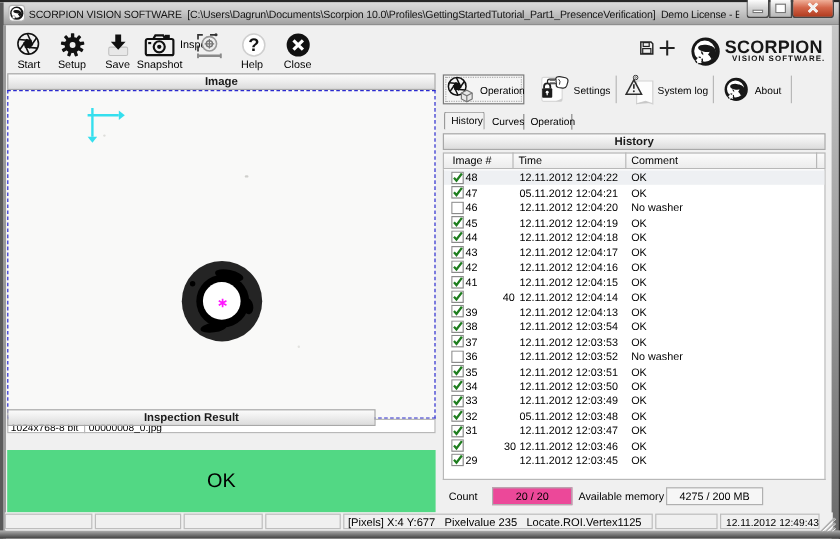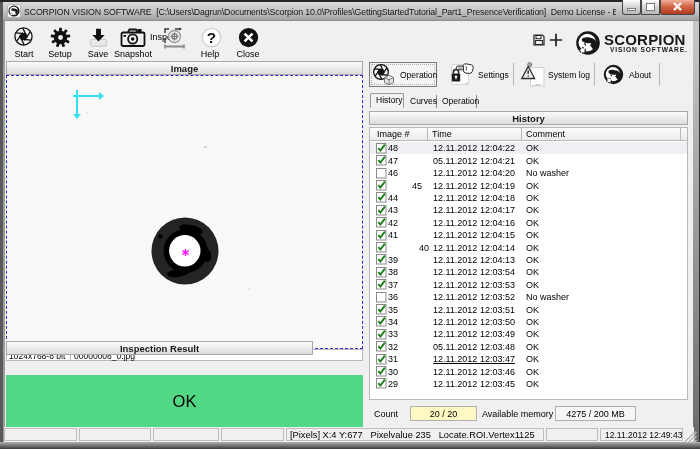--- a/index.html
+++ b/index.html
@@ -279,21 +279,21 @@
 <svg class="abs" style="left:376px;top:167.5px;" width="11" height="11" viewBox="0 0 11 11">
     <rect x="0.5" y="0.5" width="9.5" height="9.5" fill="#fff" stroke="#8a8a8a" stroke-width="1"></rect>
   </svg>
 <div class="abs" style="left:388px;top:168.1px;font-size:9px;color:#000;">46</div>
 <div class="abs" style="left:433px;top:168.1px;font-size:9px;color:#000;">12.11.2012 12:04:20</div>
 <div class="abs" style="left:526px;top:168.1px;font-size:9px;color:#000;">No washer</div>
 <svg class="abs" style="left:376px;top:179.9px;" width="11" height="11" viewBox="0 0 11 11">
     <rect x="0.5" y="0.5" width="9.5" height="9.5" fill="#fff" stroke="#8a8a8a" stroke-width="1"></rect>
     <path d="M2.3 5.2 L4.4 7.6 L8.9 1.6" stroke="#1e7d1e" stroke-width="1.9" fill="none"></path>
   </svg>
-<div class="abs" style="left:388px;top:180.5px;font-size:9px;color:#000;margin-left:24px;">45</div>
+<div class="abs" style="left:388px;top:180.5px;font-size:9px;color:#000;">45</div>
 <div class="abs" style="left:433px;top:180.5px;font-size:9px;color:#000;">12.11.2012 12:04:19</div>
 <div class="abs" style="left:526px;top:180.5px;font-size:9px;color:#000;">OK</div>
 <svg class="abs" style="left:376px;top:192.3px;" width="11" height="11" viewBox="0 0 11 11">
     <rect x="0.5" y="0.5" width="9.5" height="9.5" fill="#fff" stroke="#8a8a8a" stroke-width="1"></rect>
     <path d="M2.3 5.2 L4.4 7.6 L8.9 1.6" stroke="#1e7d1e" stroke-width="1.9" fill="none"></path>
   </svg>
 <div class="abs" style="left:388px;top:192.9px;font-size:9px;color:#000;">44</div>
 <div class="abs" style="left:433px;top:192.9px;font-size:9px;color:#000;">12.11.2012 12:04:18</div>
 <div class="abs" style="left:526px;top:192.9px;font-size:9px;color:#000;">OK</div>
 <svg class="abs" style="left:376px;top:204.7px;" width="11" height="11" viewBox="0 0 11 11">
@@ -377,40 +377,40 @@
     <path d="M2.3 5.2 L4.4 7.6 L8.9 1.6" stroke="#1e7d1e" stroke-width="1.9" fill="none"></path>
   </svg>
 <div class="abs" style="left:388px;top:341.7px;font-size:9px;color:#000;">32</div>
 <div class="abs" style="left:433px;top:341.7px;font-size:9px;color:#000;">05.11.2012 12:03:48</div>
 <div class="abs" style="left:526px;top:341.7px;font-size:9px;color:#000;">OK</div>
 <svg class="abs" style="left:376px;top:353.5px;" width="11" height="11" viewBox="0 0 11 11">
     <rect x="0.5" y="0.5" width="9.5" height="9.5" fill="#fff" stroke="#8a8a8a" stroke-width="1"></rect>
     <path d="M2.3 5.2 L4.4 7.6 L8.9 1.6" stroke="#1e7d1e" stroke-width="1.9" fill="none"></path>
   </svg>
 <div class="abs" style="left:388px;top:354.1px;font-size:9px;color:#000;">31</div>
-<div class="abs" style="left:433px;top:354.1px;font-size:9px;color:#000;text-decoration:underline;">12.11.2012 12:03:47</div>
+<div class="abs" style="left:433px;top:354.1px;font-size:9px;color:#000;">12.11.2012 12:03:47</div>
 <div class="abs" style="left:526px;top:354.1px;font-size:9px;color:#000;">OK</div>
 <svg class="abs" style="left:376px;top:365.9px;" width="11" height="11" viewBox="0 0 11 11">
     <rect x="0.5" y="0.5" width="9.5" height="9.5" fill="#fff" stroke="#8a8a8a" stroke-width="1"></rect>
     <path d="M2.3 5.2 L4.4 7.6 L8.9 1.6" stroke="#1e7d1e" stroke-width="1.9" fill="none"></path>
   </svg>
-<div class="abs" style="left:388px;top:366.5px;font-size:9px;color:#000;">30</div>
+<div class="abs" style="left:388px;top:366.5px;font-size:9px;color:#000;padding-left:32px;">30</div>
 <div class="abs" style="left:433px;top:366.5px;font-size:9px;color:#000;">12.11.2012 12:03:46</div>
 <div class="abs" style="left:526px;top:366.5px;font-size:9px;color:#000;">OK</div>
 <svg class="abs" style="left:376px;top:378.3px;" width="11" height="11" viewBox="0 0 11 11">
     <rect x="0.5" y="0.5" width="9.5" height="9.5" fill="#fff" stroke="#8a8a8a" stroke-width="1"></rect>
     <path d="M2.3 5.2 L4.4 7.6 L8.9 1.6" stroke="#1e7d1e" stroke-width="1.9" fill="none"></path>
   </svg>
 <div class="abs" style="left:388px;top:378.9px;font-size:9px;color:#000;">29</div>
 <div class="abs" style="left:433px;top:378.9px;font-size:9px;color:#000;">12.11.2012 12:03:45</div>
 <div class="abs" style="left:526px;top:378.9px;font-size:9px;color:#000;">OK</div>
 
 <div class="abs" style="left:369px;top:404px;width:319px;height:20px;background:#f0f0f0;"></div>
 <div class="abs" style="left:374px;top:409px;font-size:9px;color:#000;">Count</div>
-<div class="abs" style="left:410px;top:406px;width:67px;height:15px;background:#fef9c3;border:1px solid #b0b0b0;text-align:center;font-size:9px;color:#000;line-height:14px;">20 / 20</div>
+<div class="abs" style="left:410px;top:406px;width:67px;height:15px;background:#ec4899;border:1px solid #b0b0b0;text-align:center;font-size:9px;color:#000;line-height:14px;">20 / 20</div>
 <div class="abs" style="left:482px;top:409px;font-size:9px;color:#000;">Available memory</div>
 <div class="abs" style="left:555px;top:406px;width:81px;height:15px;background:#f6f6f6;border:1px solid #b0b0b0;text-align:center;font-size:9px;color:#000;line-height:14px;">4275 / 200 MB</div>
 
 <div class="abs" style="left:4px;top:427px;width:690px;height:15px;background:#f0f0f0;"></div>
 <div class="abs" style="left:4px;top:428px;width:73px;height:13px;border:1px solid #bdbdbd;"></div>
 <div class="abs" style="left:79px;top:428px;width:72px;height:13px;border:1px solid #bdbdbd;"></div>
 <div class="abs" style="left:153px;top:428px;width:66px;height:13px;border:1px solid #bdbdbd;"></div>
 <div class="abs" style="left:221px;top:428px;width:63px;height:13px;border:1px solid #bdbdbd;"></div>
 <div class="abs" style="left:286px;top:428px;width:258px;height:13px;border:1px solid #bdbdbd;"></div>
 <div class="abs" style="left:290px;top:430px;font-size:9.3px;color:#000;white-space:nowrap;">[Pixels] X:4 Y:677&nbsp;&nbsp;&nbsp;Pixelvalue 235&nbsp;&nbsp;&nbsp;Locate.ROI.Vertex1125</div>

